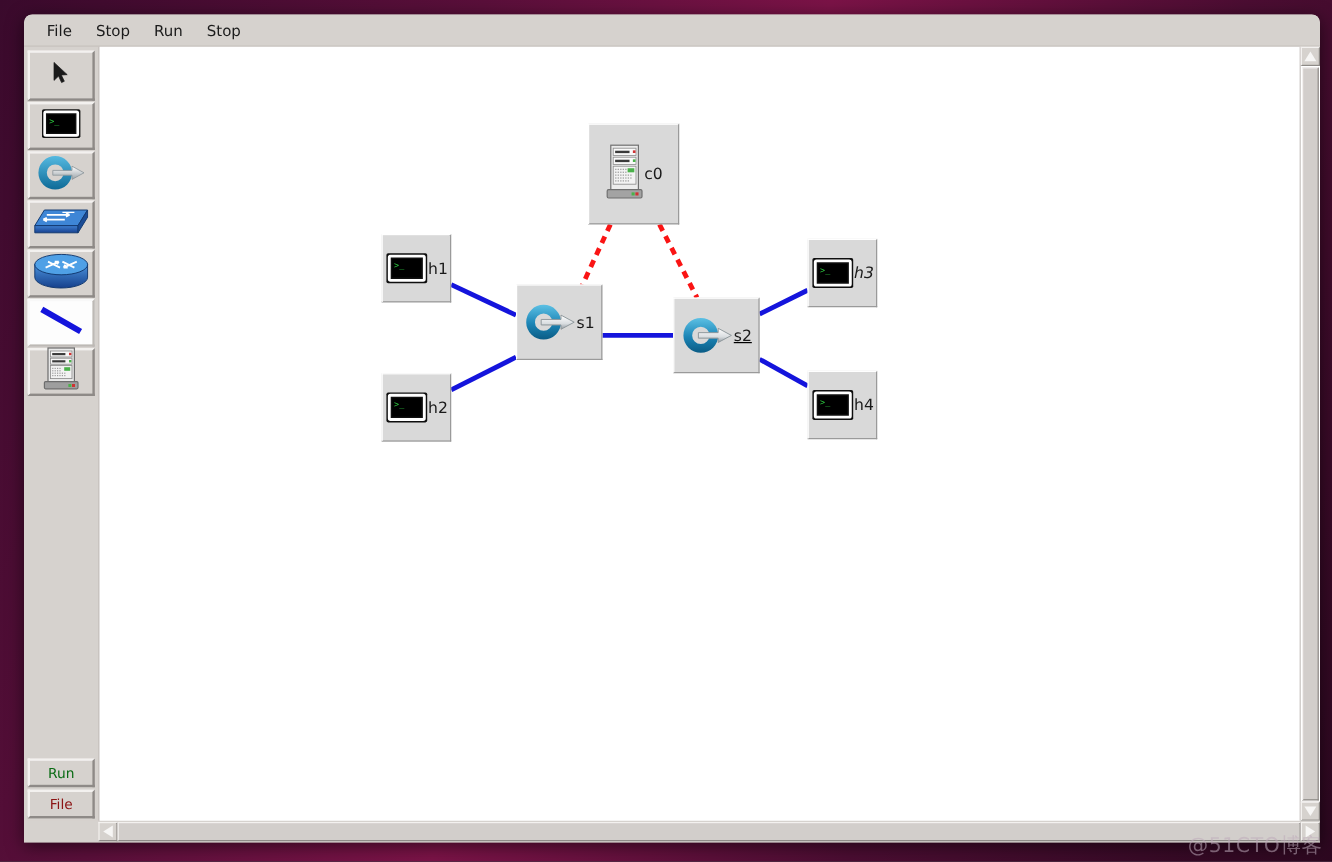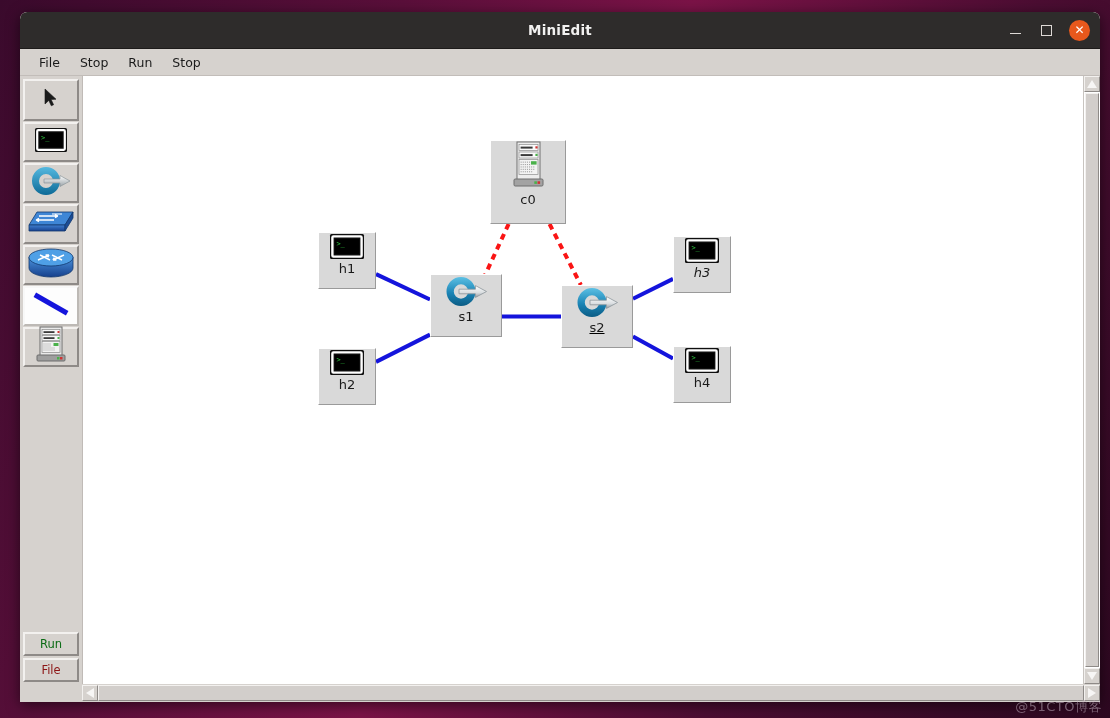--- a/index.html
+++ b/index.html
@@ -209,22 +209,22 @@
   
   .node {
     position: absolute;
     background: #d9d9d9;
     border-top: 1px solid #ffffff;
     border-left: 1px solid #ffffff;
     border-right: 1px solid #9a9a9a;
     border-bottom: 1px solid #9a9a9a;
     box-sizing: border-box;
     display: flex;
-    flex-direction: column;
-    align-items: center;
+    align-items: center;
+    justify-content: center;
     cursor: default;
   }
   .node-label {
     font-size: 13px;
     color: #1a1a1a;
     line-height: 14px;
     margin-top: 2px;
     font-family: "DejaVu Sans", sans-serif;
   }
 
@@ -303,42 +303,34 @@
   .tri-left  { border-top: 5px solid transparent; border-bottom: 5px solid transparent; border-right: 8px solid #f7f6f5; }
   .tri-right { border-top: 5px solid transparent; border-bottom: 5px solid transparent; border-left: 8px solid #f7f6f5; }
   .tri-up    { border-left: 5px solid transparent; border-right: 5px solid transparent; border-bottom: 8px solid #f7f6f5; }
   .tri-down  { border-left: 5px solid transparent; border-right: 5px solid transparent; border-top: 8px solid #f7f6f5; }
 
   
   #watermark {
     position: absolute;
     right: 8px;
     bottom: 2px;
-    font-size: 13px;
+    font-size: 17px;
     color: rgba(190,170,185,.55);
     letter-spacing: .5px;
     pointer-events: none;
     font-family: "DejaVu Sans", sans-serif;
   }
 </style>
 </head>
 <body>
 
 <div id="desktop">
 
   <div id="window">
 
-    <div id="titlebar">
-      <div id="title-text">MiniEdit</div>
-      <div class="win-btns">
-        <div class="win-btn min"></div>
-        <div class="win-btn max"></div>
-        <div class="win-btn close">✕</div>
-      </div>
-    </div>
 
     <div id="menubar">
       <div class="menu-item">File</div>
       <div class="menu-item">Stop</div>
       <div class="menu-item">Run</div>
       <div class="menu-item">Stop</div>
     </div>
 
     <div id="body-area">
 

